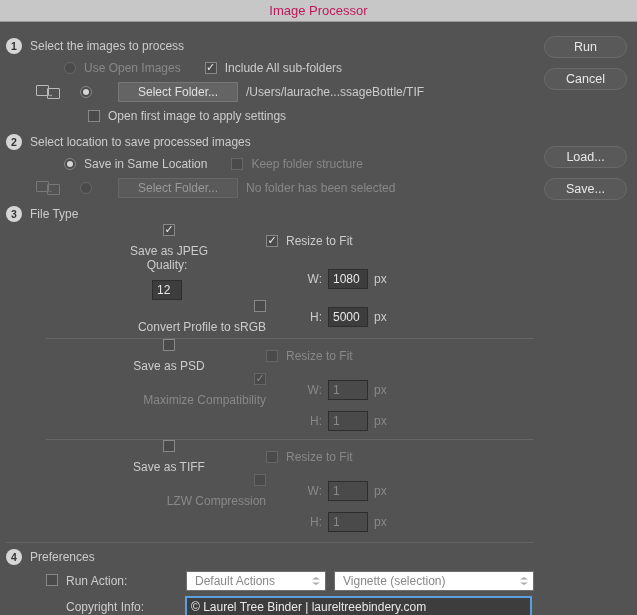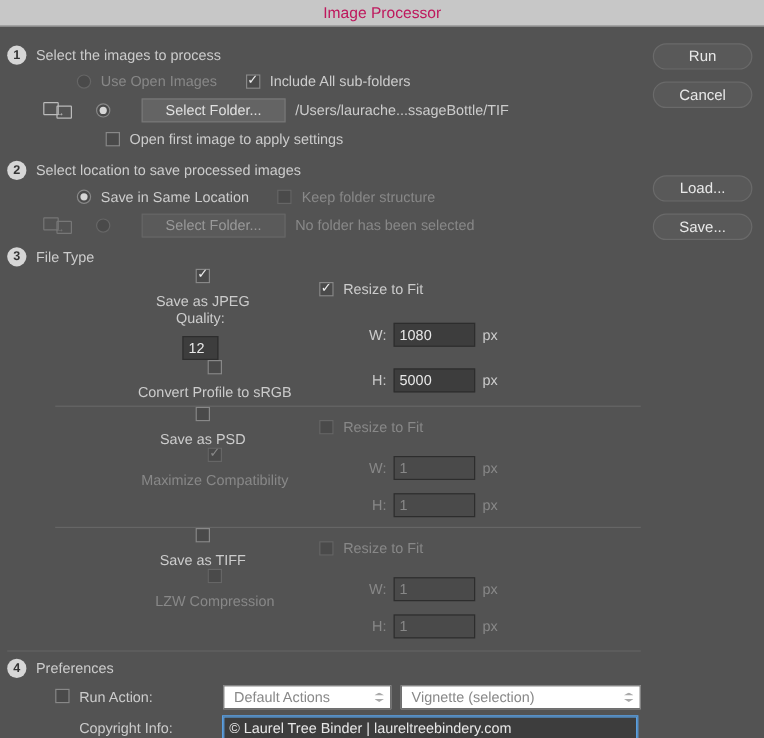--- a/index.html
+++ b/index.html
@@ -97,21 +97,21 @@
   }
   .btn.disabled { color: #999; background:#5a5a5a; border-color:#666; }
   .input {
     background: #3d3d3d;
     color: #e8e8e8;
     border: 1px solid #2d2d2d;
     padding: 2px 4px;
     font-size: 12px;
   }
   .input.small { width: 30px; }
-  .input.wide { width: 68px; }
+  .input.wide { width: 40px; }
   .input.disabled { color: #888; background:#4a4a4a; }
   .input.long { width: 345px; }
   .input.focused { border: 1px solid #5a9fe0; box-shadow: 0 0 0 1px #5a9fe0; }
   .select {
     background: #ffffff;
     color: #bbb;
     border: 1px solid #6f6f6f;
     padding: 2px 20px 2px 8px;
     font-size: 12px;
     position: relative;
@@ -138,21 +138,21 @@
   }
   .folder-icons.disabled::before, .folder-icons.disabled::after { border-color:#777; }
   .folder-icons.disabled .folder-arrow { color:#777; }
   .ft-grid {
     display: grid;
     grid-template-columns: 260px 1fr;
     column-gap: 0;
   }
   .ft-left, .ft-right { display:flex; align-items:center; gap:8px; min-height:28px; }
   .ft-left { padding-left: 66px; flex-direction: column; }
-  .ft-left.sub { padding-left: 86px; }
+  .ft-left.sub { padding-left: 86px; align-items: flex-end; }
   .ft-left.label { padding-left: 72px; justify-content:center; padding-right: 10px;}
   .ft-right.label { gap: 6px; }
   .ft-right.label .labtxt { display:inline-block; width:20px; text-align:right;}
   hr.section-div {
     border: none; border-top: 1px solid #636363;
     margin: 6px 0 2px 0;
   }
   hr.section-div.light { border-top-color:#666; margin: 4px 0 0 40px; }
   .pref-grid {
     display: grid;

